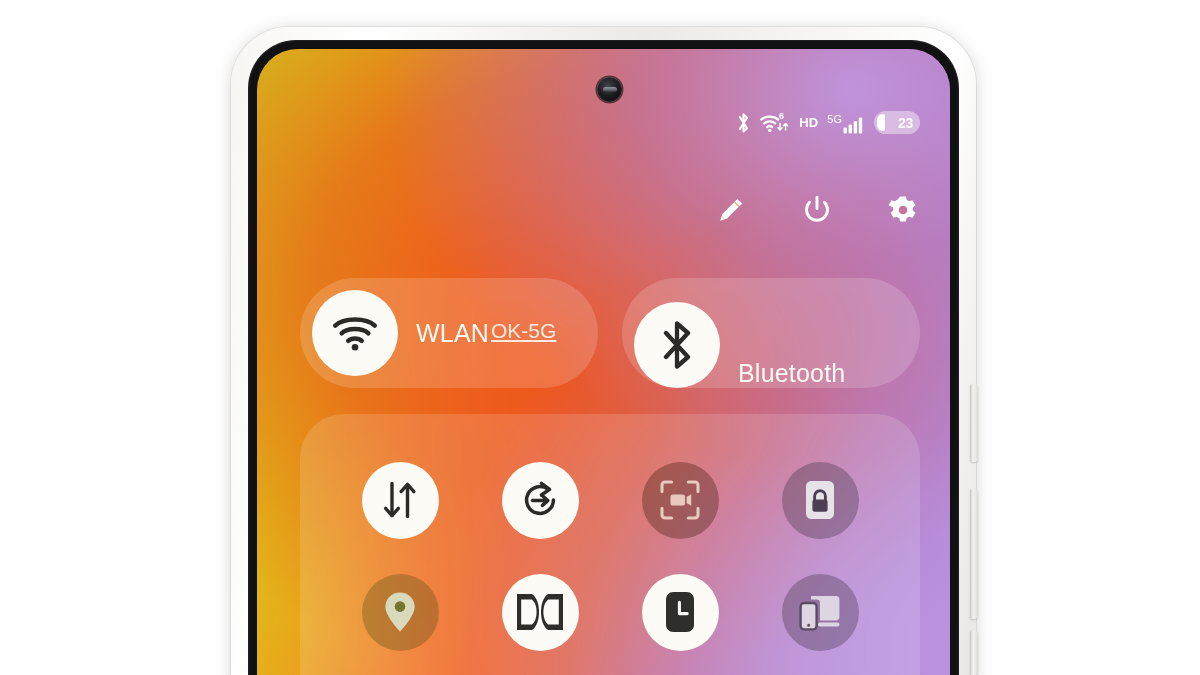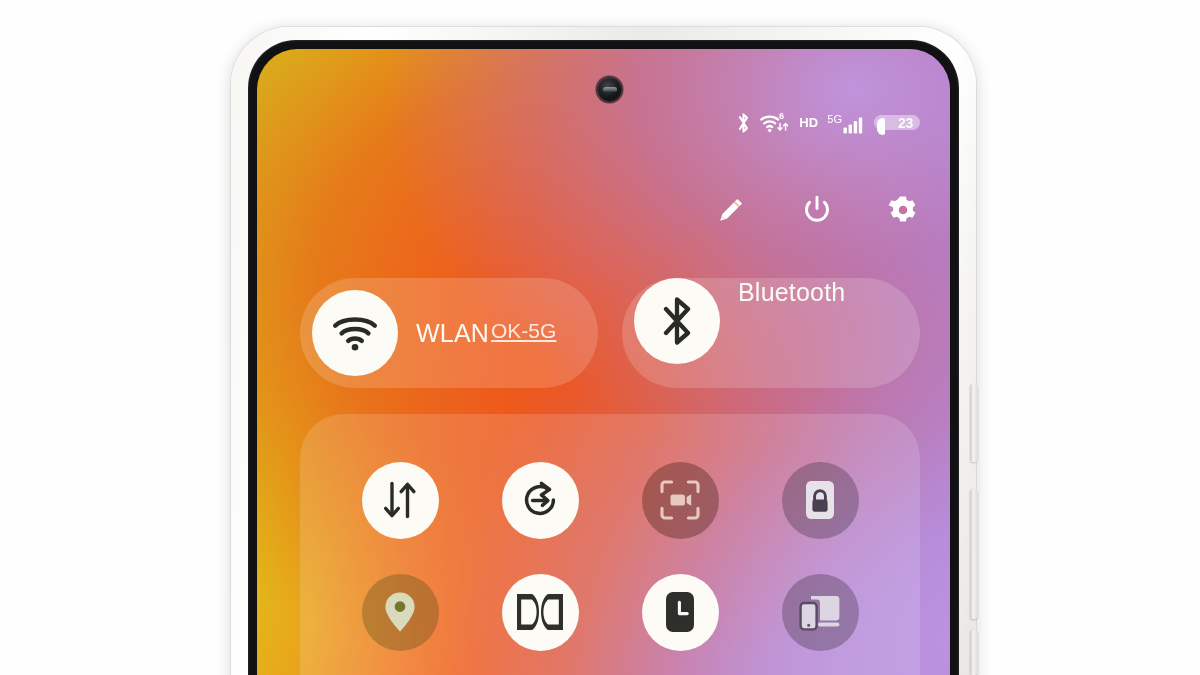--- a/index.html
+++ b/index.html
@@ -95,21 +95,21 @@
   }
   .sb-icon { display: flex; align-items: center; }
   .sb-text {
     font-size: 13px; font-weight: 700; letter-spacing: .2px;
     color: #ffffff; line-height: 1;
   }
   .sb-5g-wrap { display: flex; align-items: flex-end; gap: 1px; }
   .sb-5g-label { font-size: 11px; font-weight: 400; line-height: 1; margin-bottom: 9px; }
   .battery {
     position: relative;
-    width: 46px; height: 15px; border-radius: 11.5px;
+    width: 46px; height: 23px; border-radius: 11.5px;
     background: rgba(255,255,255,.42);
     display: flex; align-items: center; justify-content: flex-end;
     padding-right: 7px;
   }
   .battery .fill {
     position: absolute; left: 3px; top: 3px;
     width: 8px; height: 17px; border-radius: 9px 3px 3px 9px;
     background: #ffffff;
   }
   .battery .num {
@@ -150,21 +150,21 @@
     flex-shrink: 0;
   }
   .big-tile-text { margin-left: 18px; display: flex; flex-direction: row; gap: 2px; }
   .big-tile-title {
     font-size: 25px; color: #fdfaf3; font-weight: 400; line-height: 1.15;
     letter-spacing: .2px;
   }
   .big-tile-sub {
     font-size: 21px; color: rgba(253,250,243,.88); font-weight: 400; line-height: 1.15; text-decoration: underline;
   }
-  .big-tile.single { align-items: flex-start; }
+  .big-tile.single { align-items: flex-end; }
 
   
   .qs-panel {
     position: absolute; left: 43px; top: 365px;
     width: 620px; height: 330px;
     border-radius: 44px;
     background: rgba(255,255,255,.15);
     backdrop-filter: blur(6px);
     padding: 30px 30px;
   }

